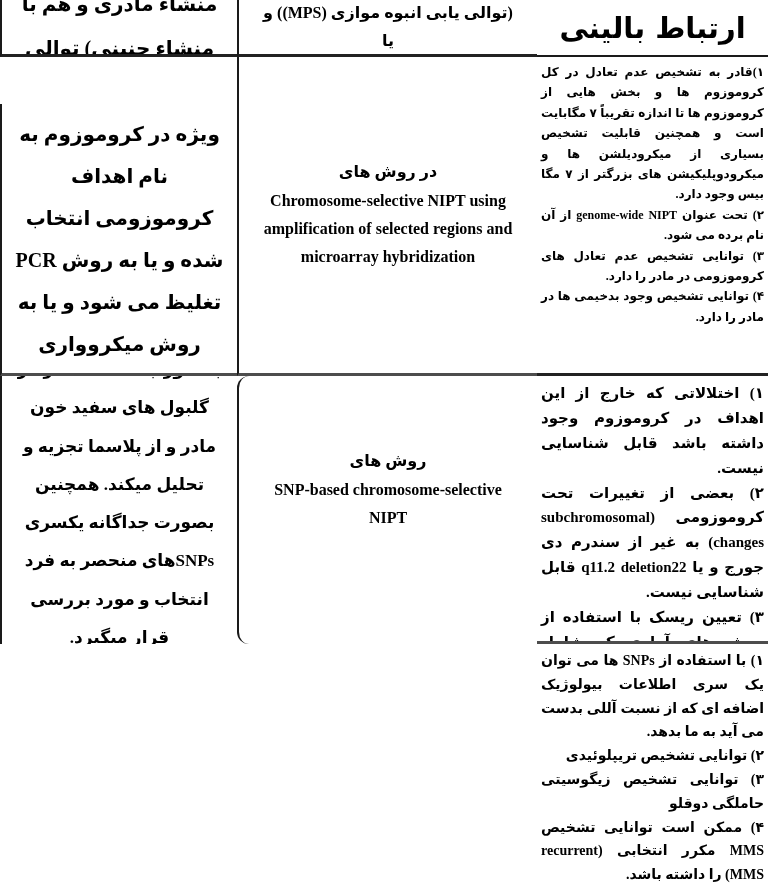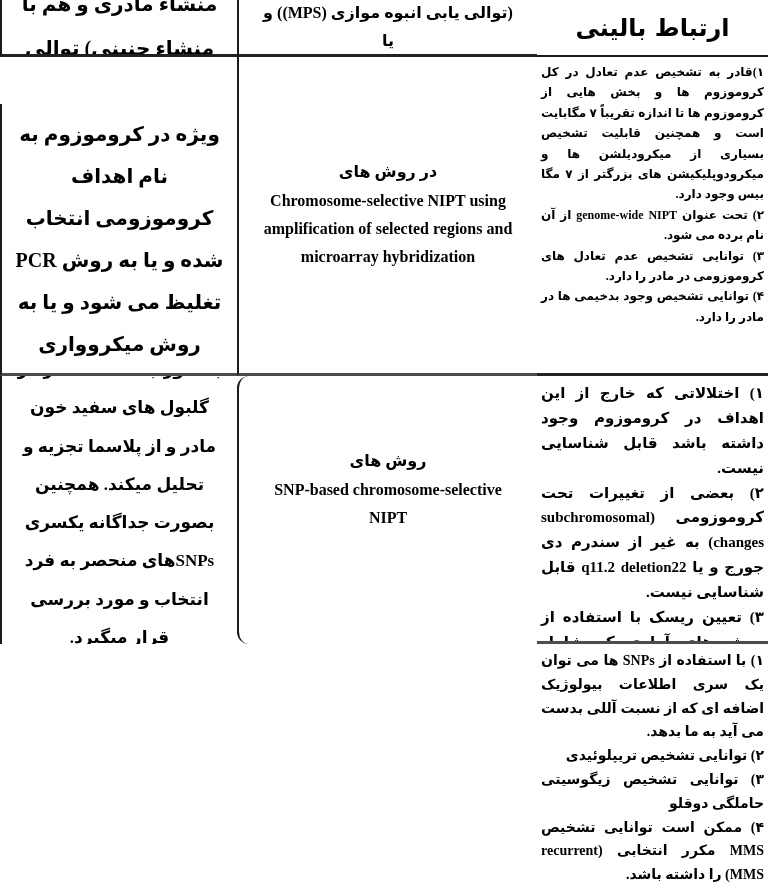--- a/index.html
+++ b/index.html
@@ -36,21 +36,21 @@
   
   .hb-black { border-bottom: 2px solid #1a1a1a; }
   .hb-black2 { border-bottom: 3px solid #222222; }
   .hb-gray { border-bottom: 3px solid #4d4d4d; }
 
   .head {
     display: flex;
     align-items: center;
     justify-content: center;
     text-align: center;
-    font-size: 24px;
+    font-size: 29px;
     font-weight: bold;
     font-family: "DejaVu Sans", sans-serif;
   }
 
   .technique {
     display: flex;
     align-items: center;
     justify-content: center;
     text-align: center;
     font-size: 16px;

